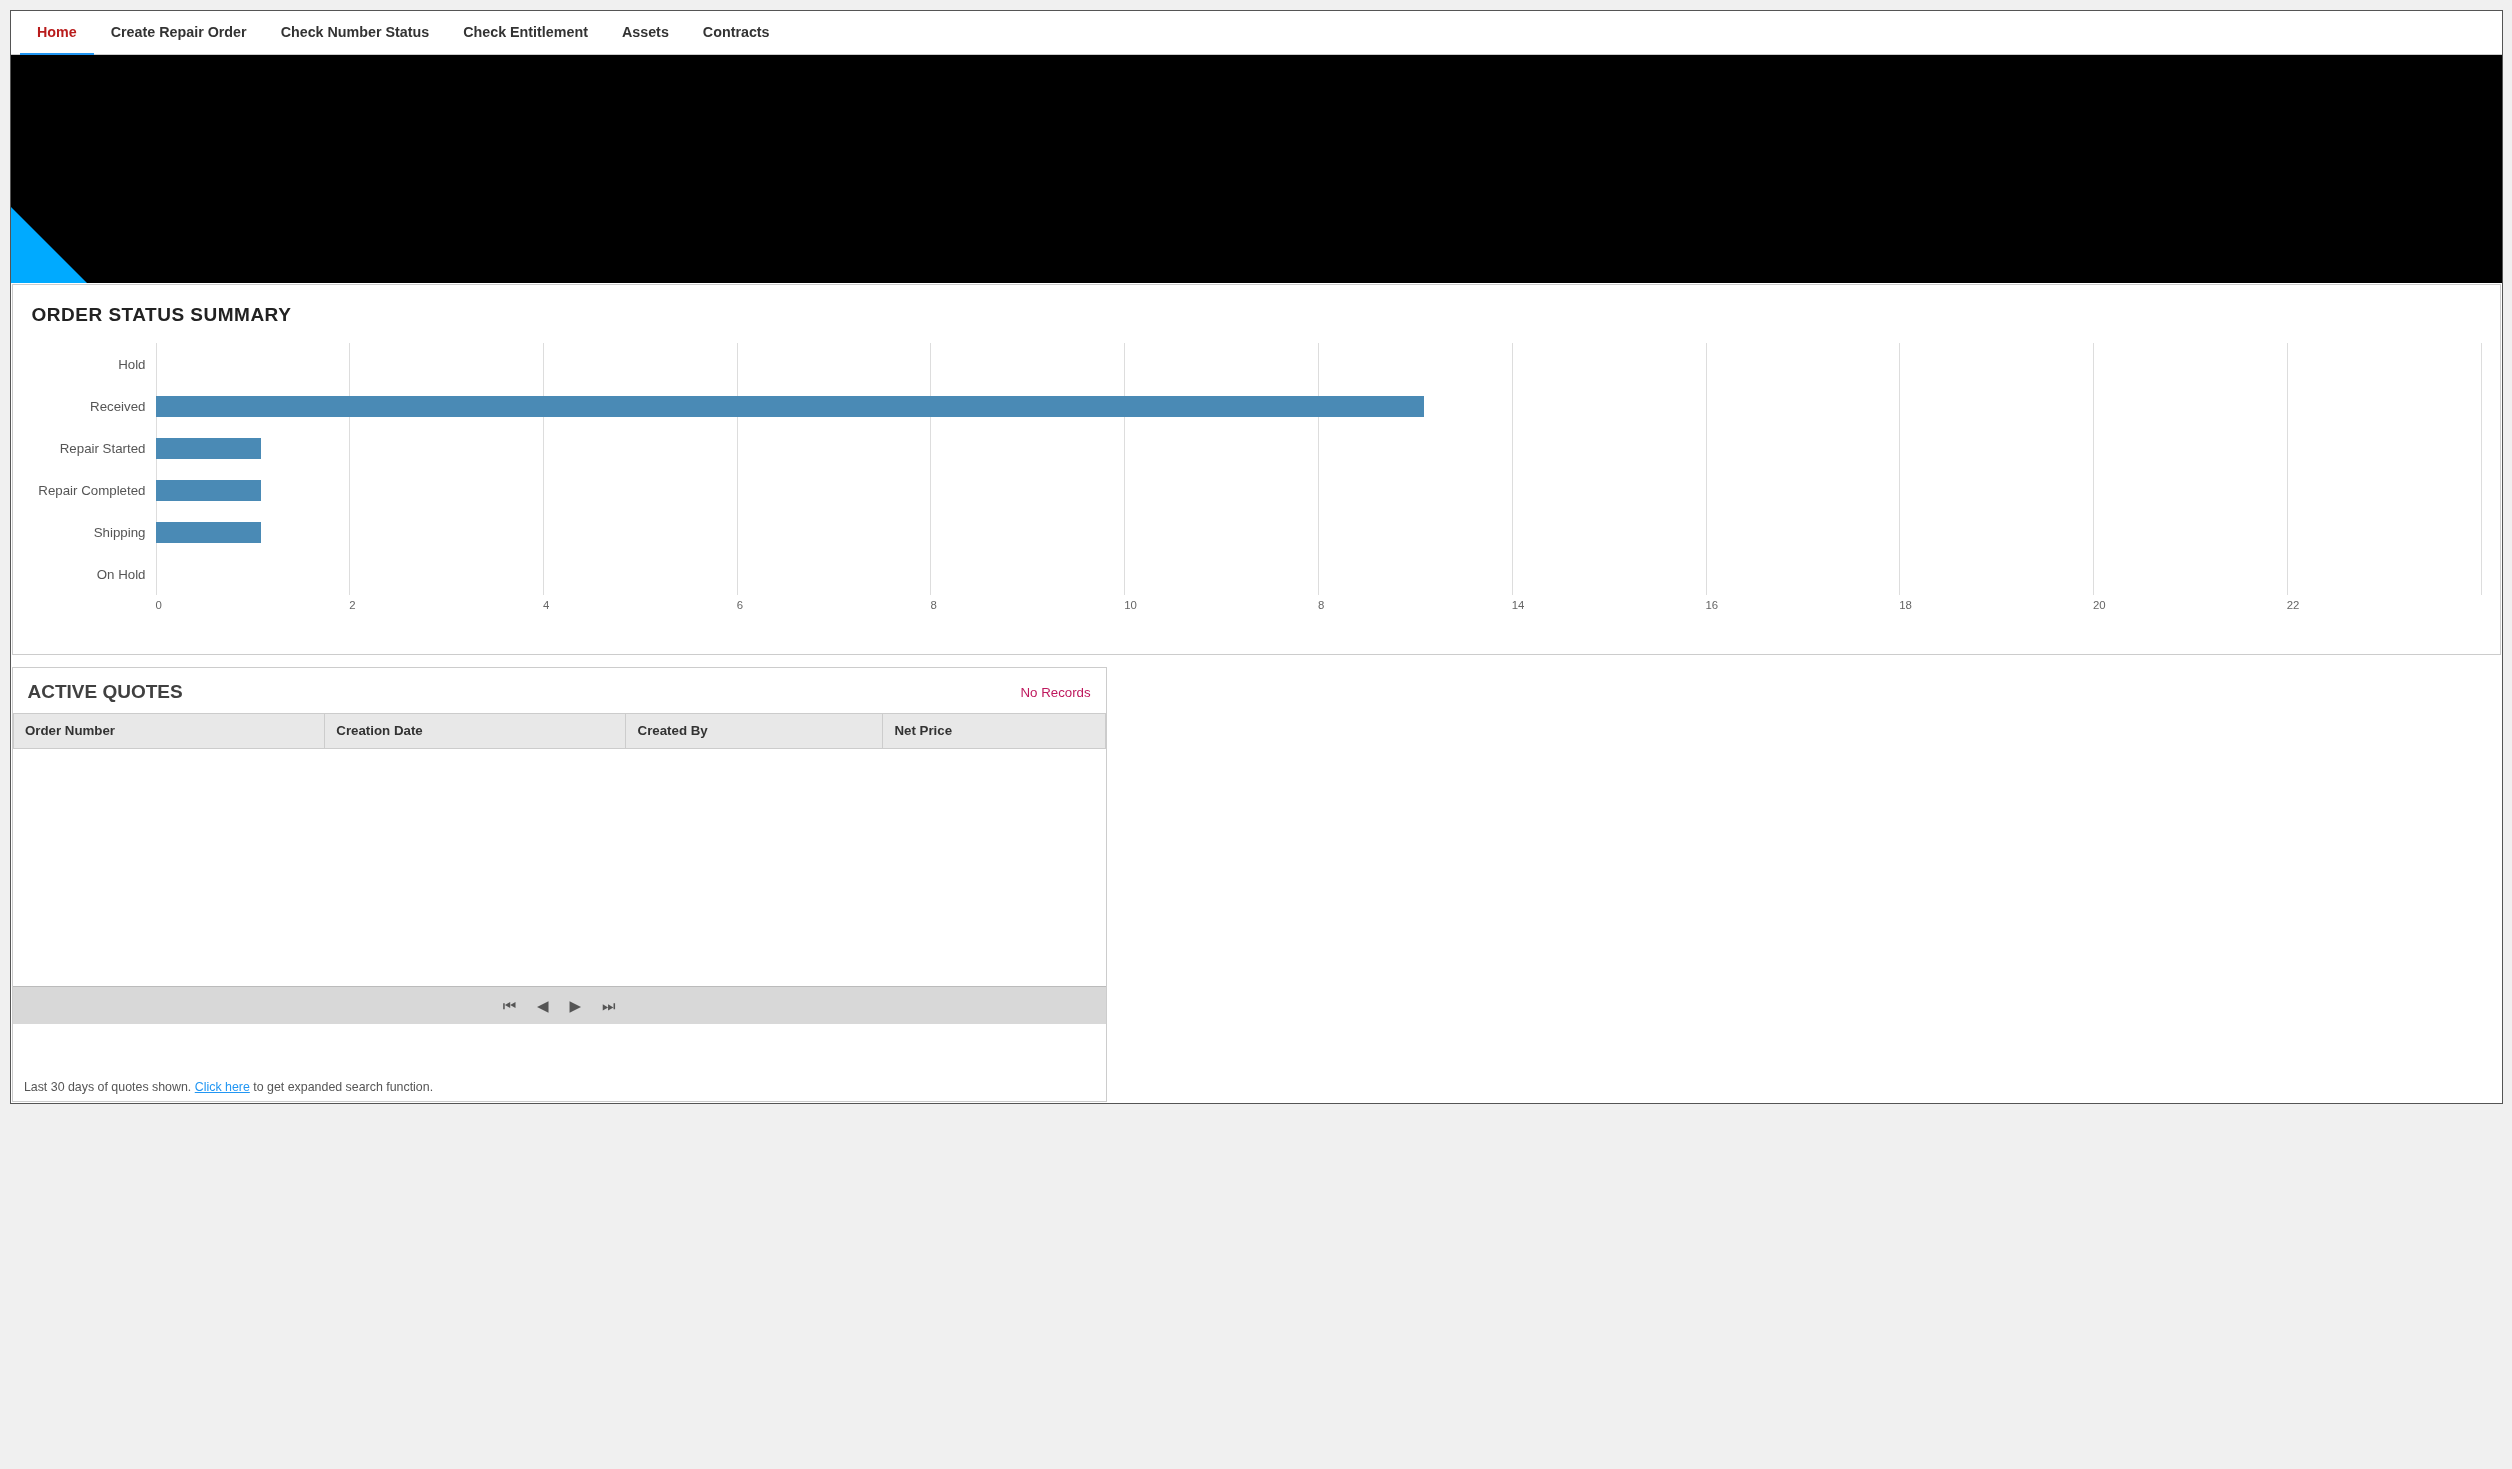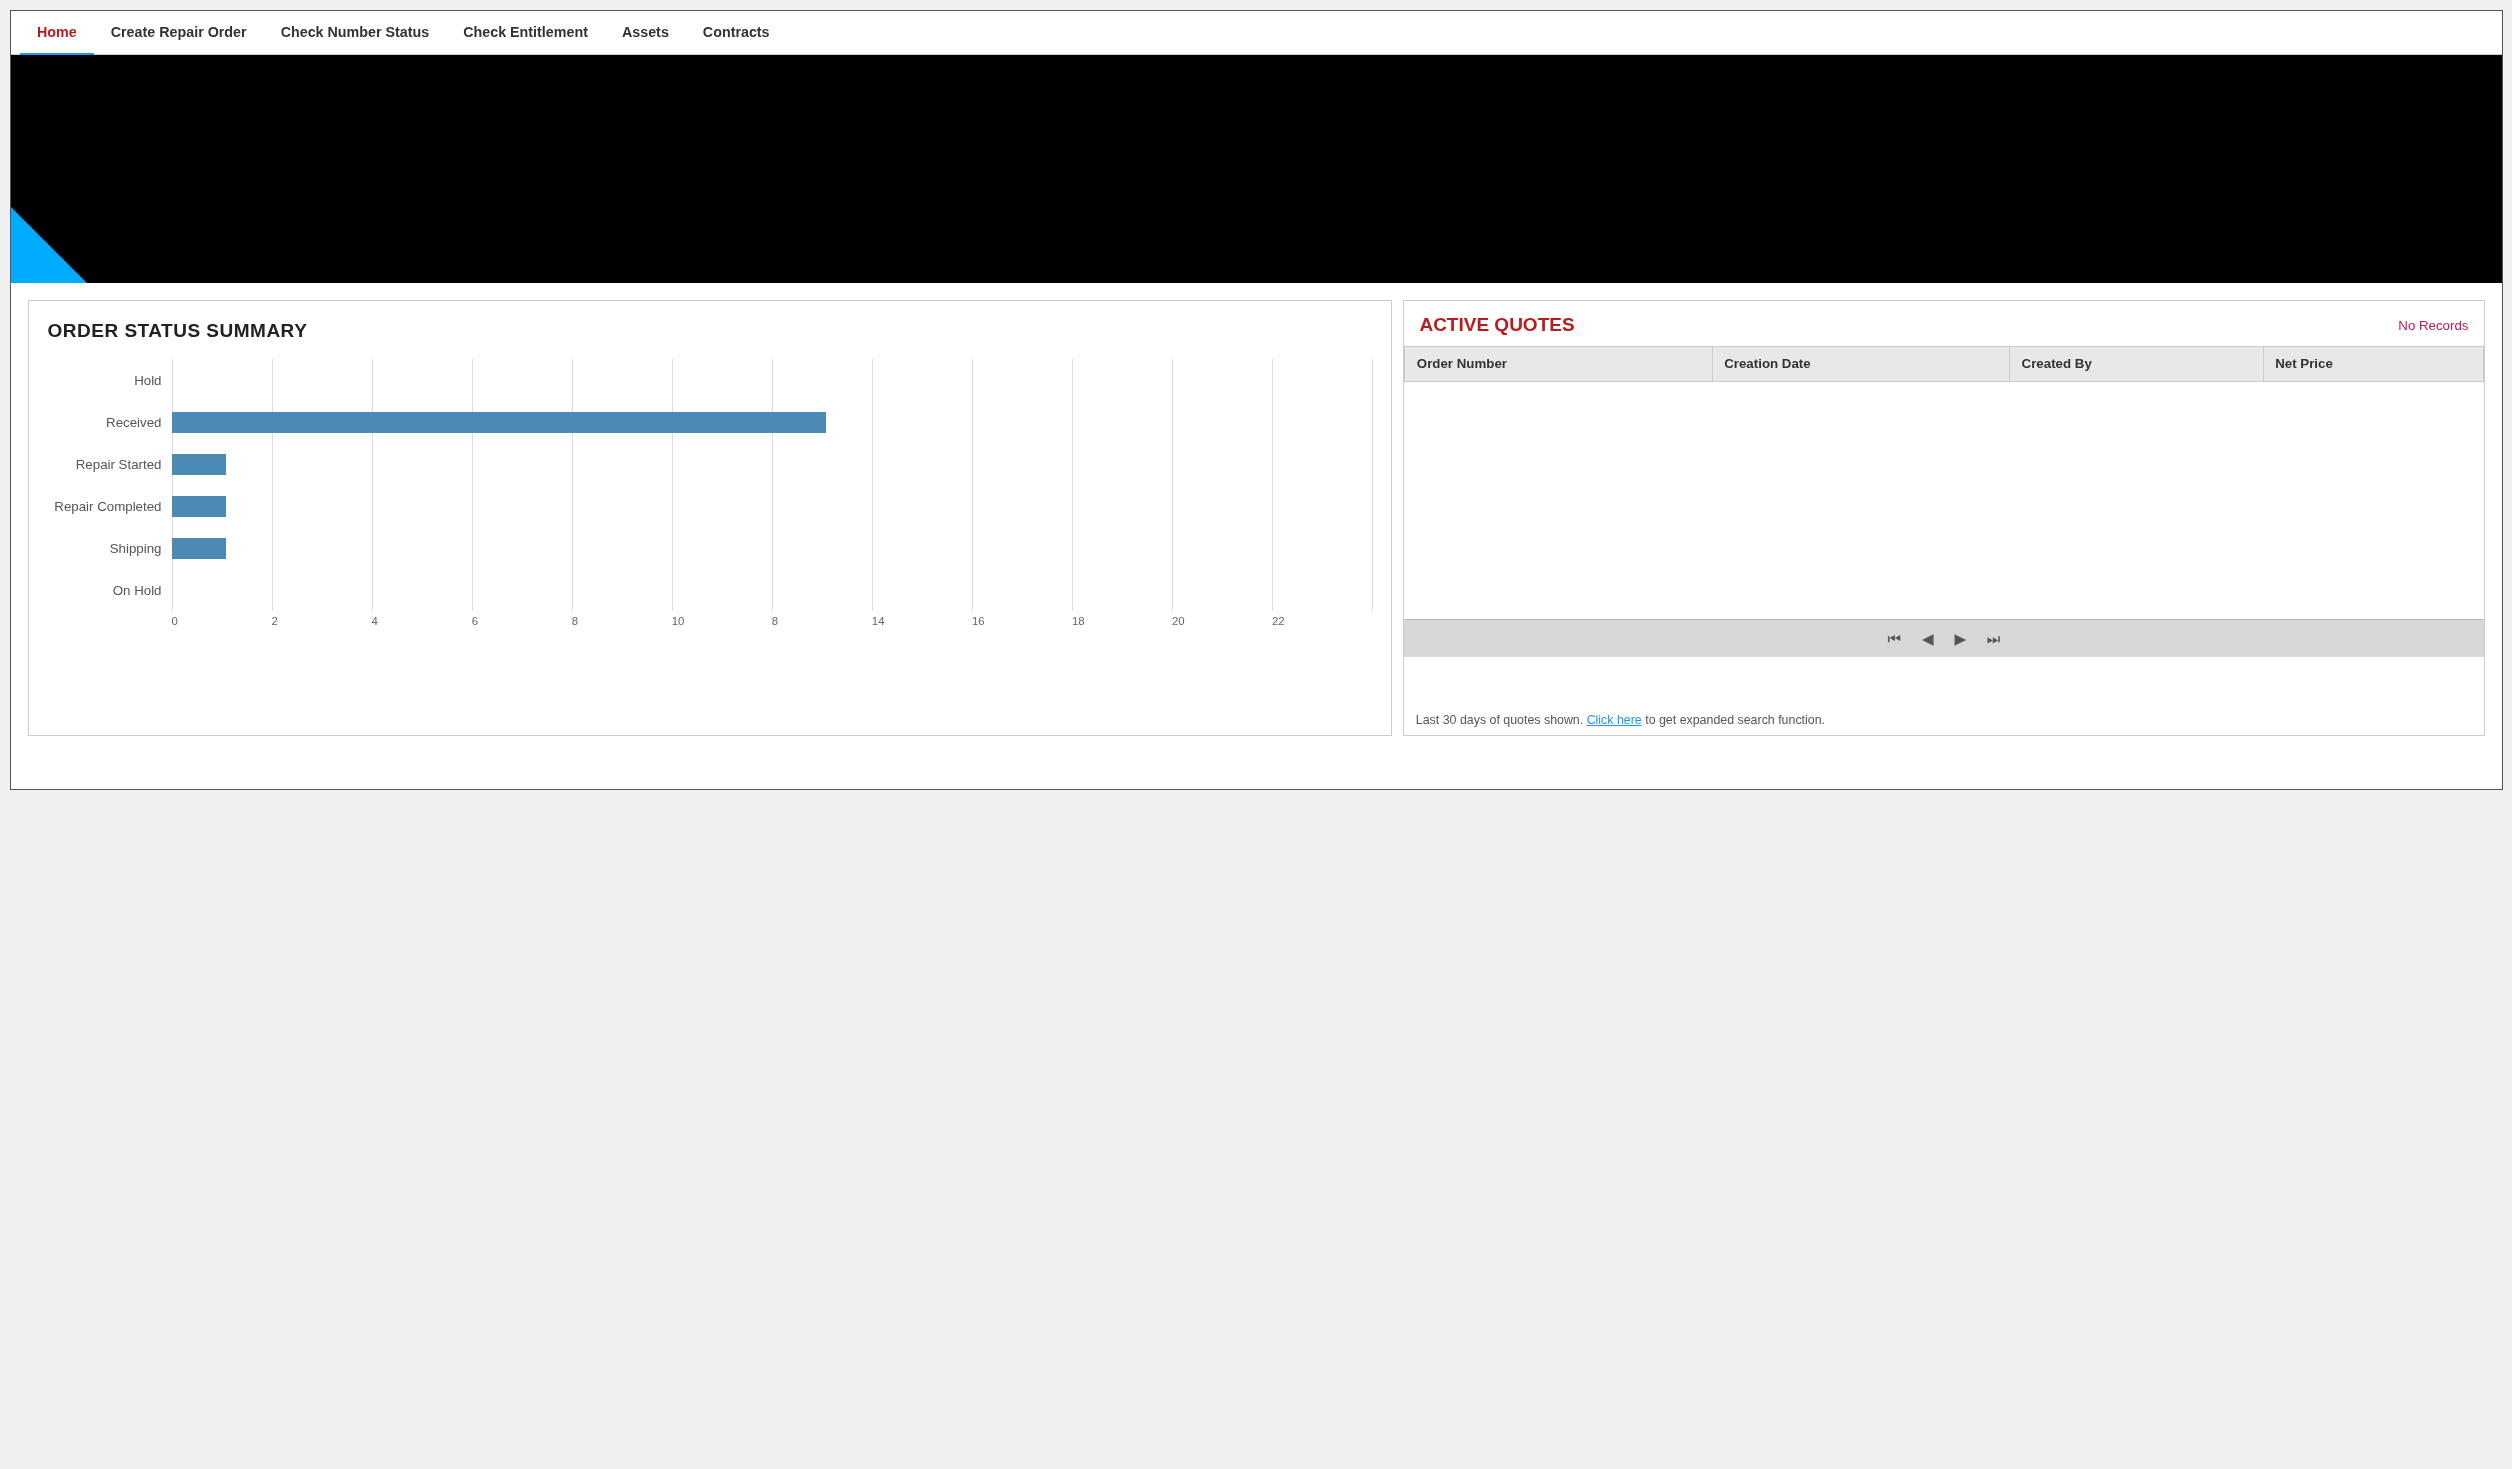--- a/index.html
+++ b/index.html
@@ -50,21 +50,22 @@
       left: 0;
       width: 0;
       height: 0;
       border-left: 76px solid #00aaff;
       border-top: 76px solid transparent;
     }
     
     .main-content {
       display: flex;
       gap: 11.4px;
-      padding: 17px;
+      padding: 1px;
+      flex-direction: column;
     }
     
     .order-status-panel {
       flex: 1;
       border: 1px solid #ccc;
       background: #fff;
       padding: 19px 19px 15px 19px;
       min-width: 0;
     }
     .panel-title {
@@ -137,21 +138,21 @@
     }
     .quotes-header {
       display: flex;
       justify-content: space-between;
       align-items: center;
       padding: 13.3px 15px 9.5px 15px;
     }
     .quotes-title {
       font-size: 19px;
       font-weight: 700;
-      color: #b91c1c;
+      color: #404040;
     }
     .no-records-label {
       font-size: 13.3px;
       color: #be185d;
     }
     .quotes-table {
       width: 100%;
       border-collapse: collapse;
       font-size: 13.3px;
     }

